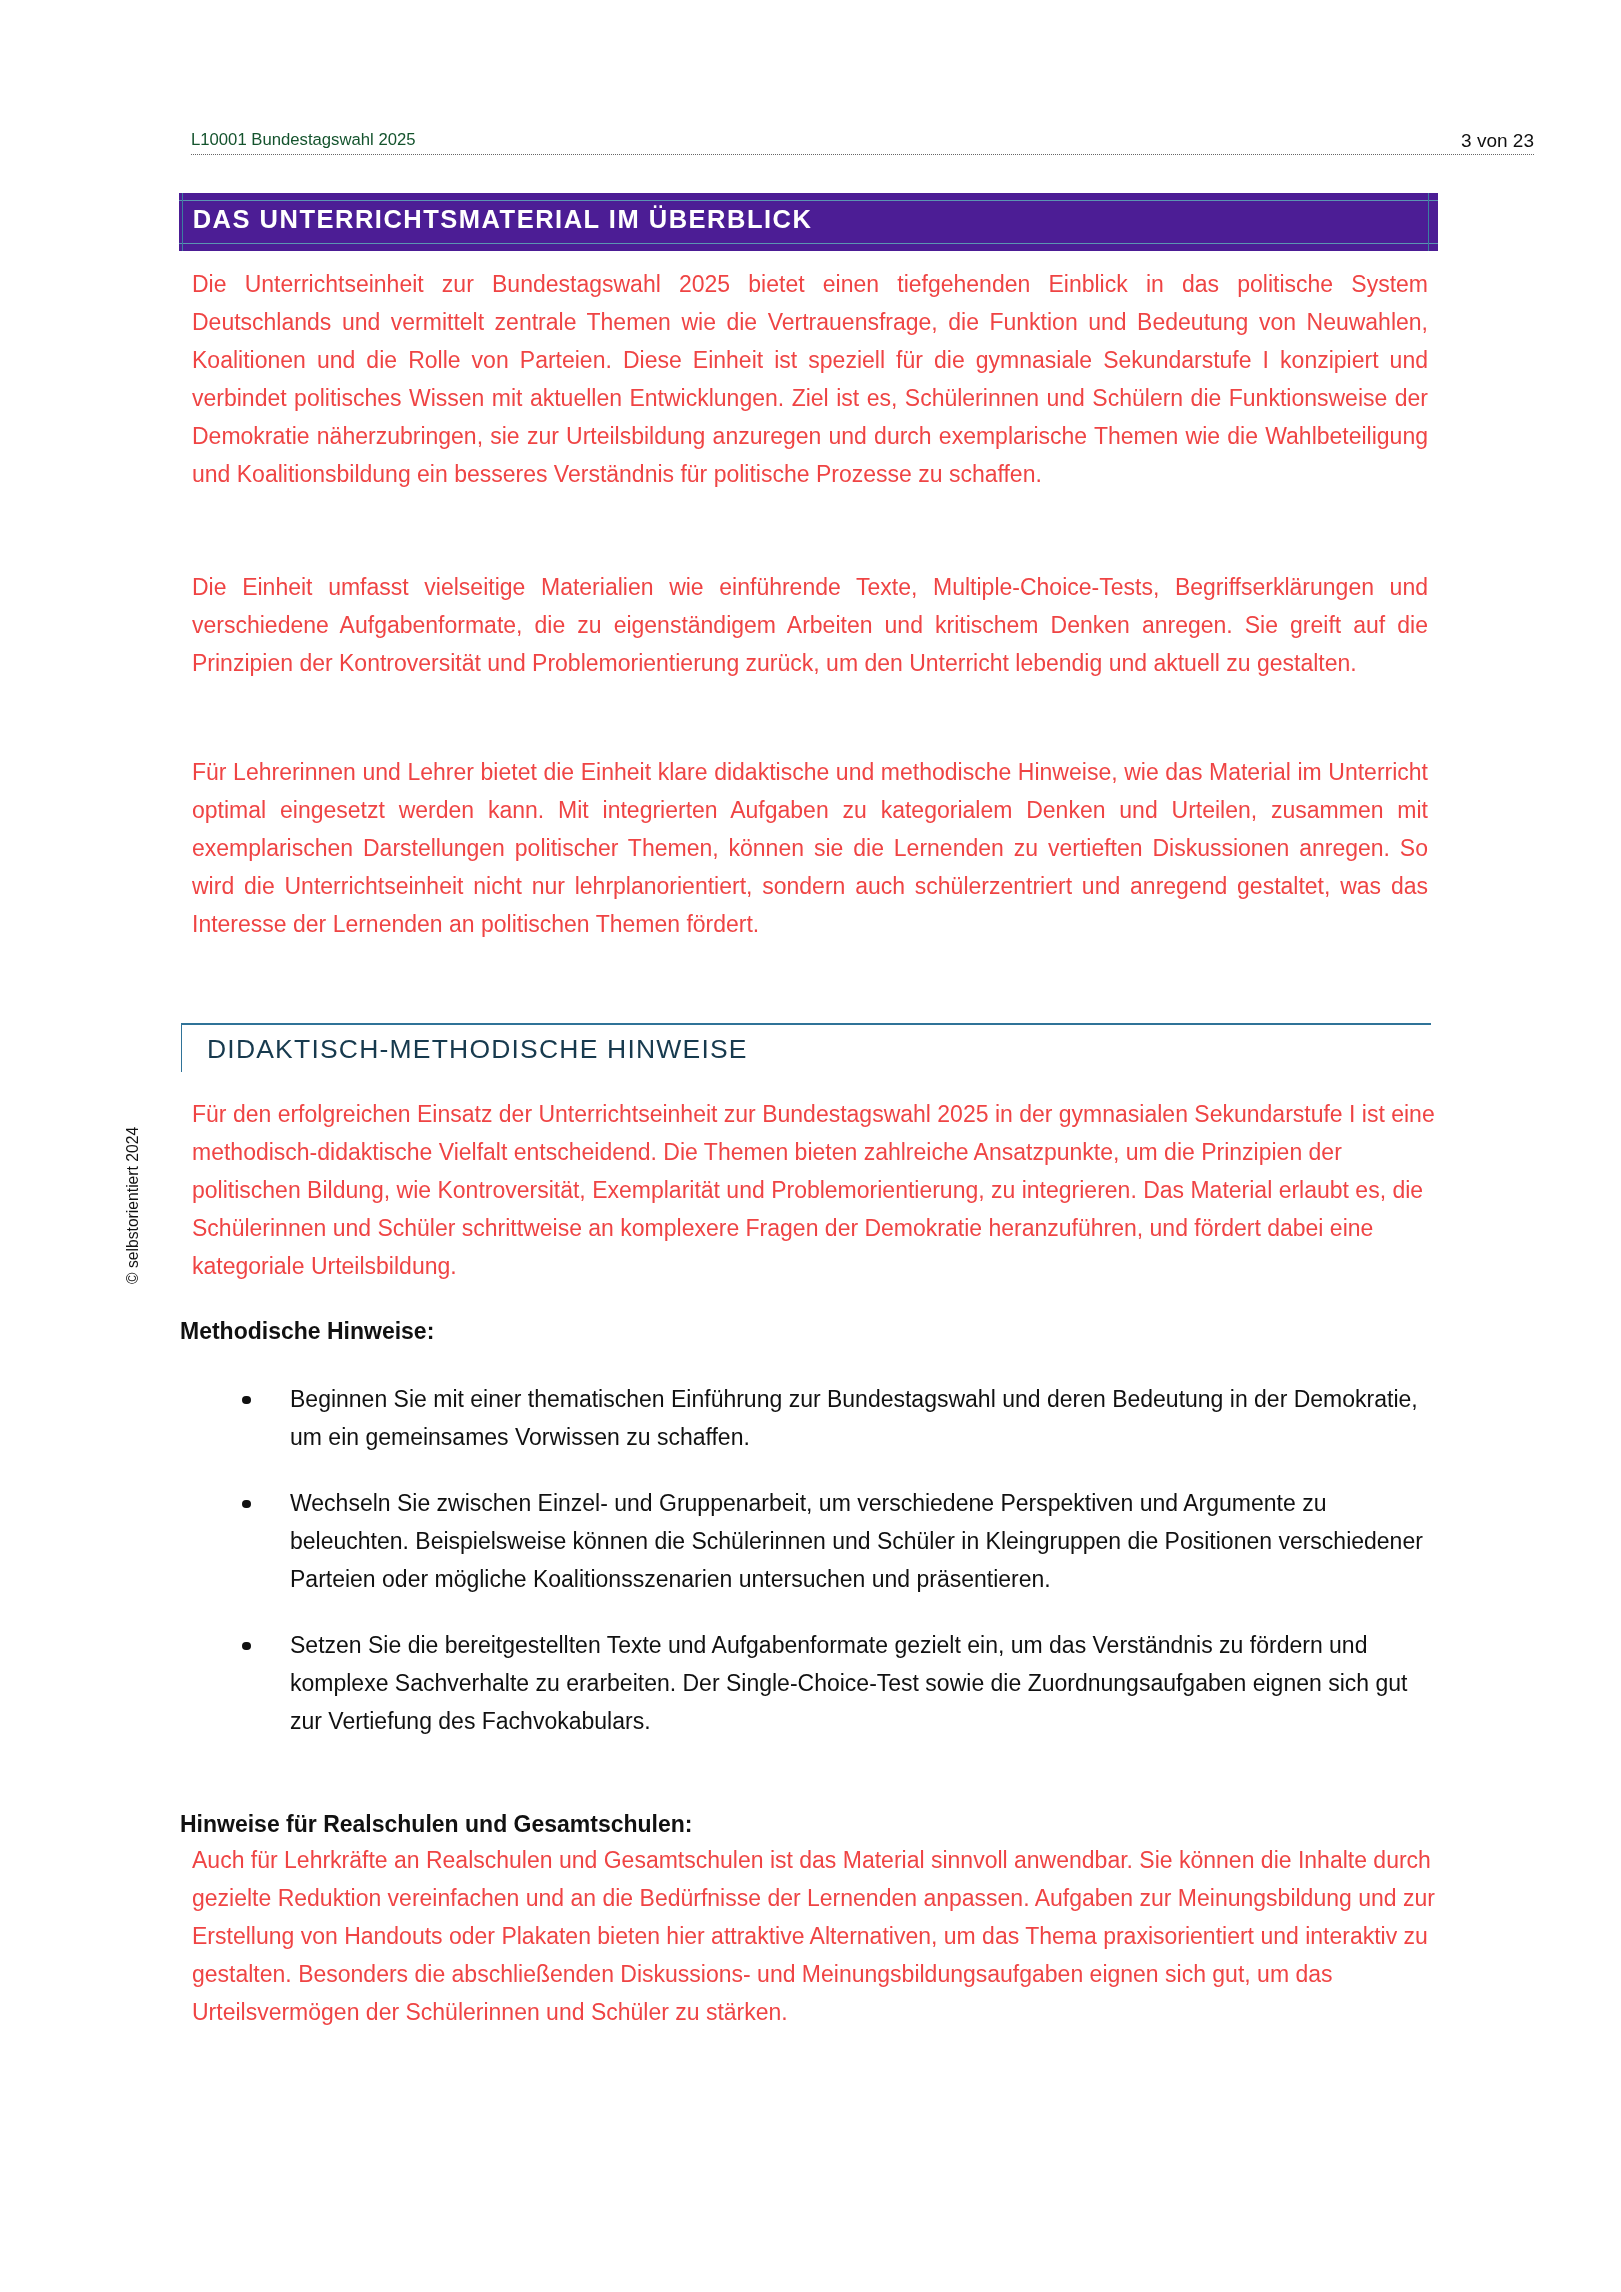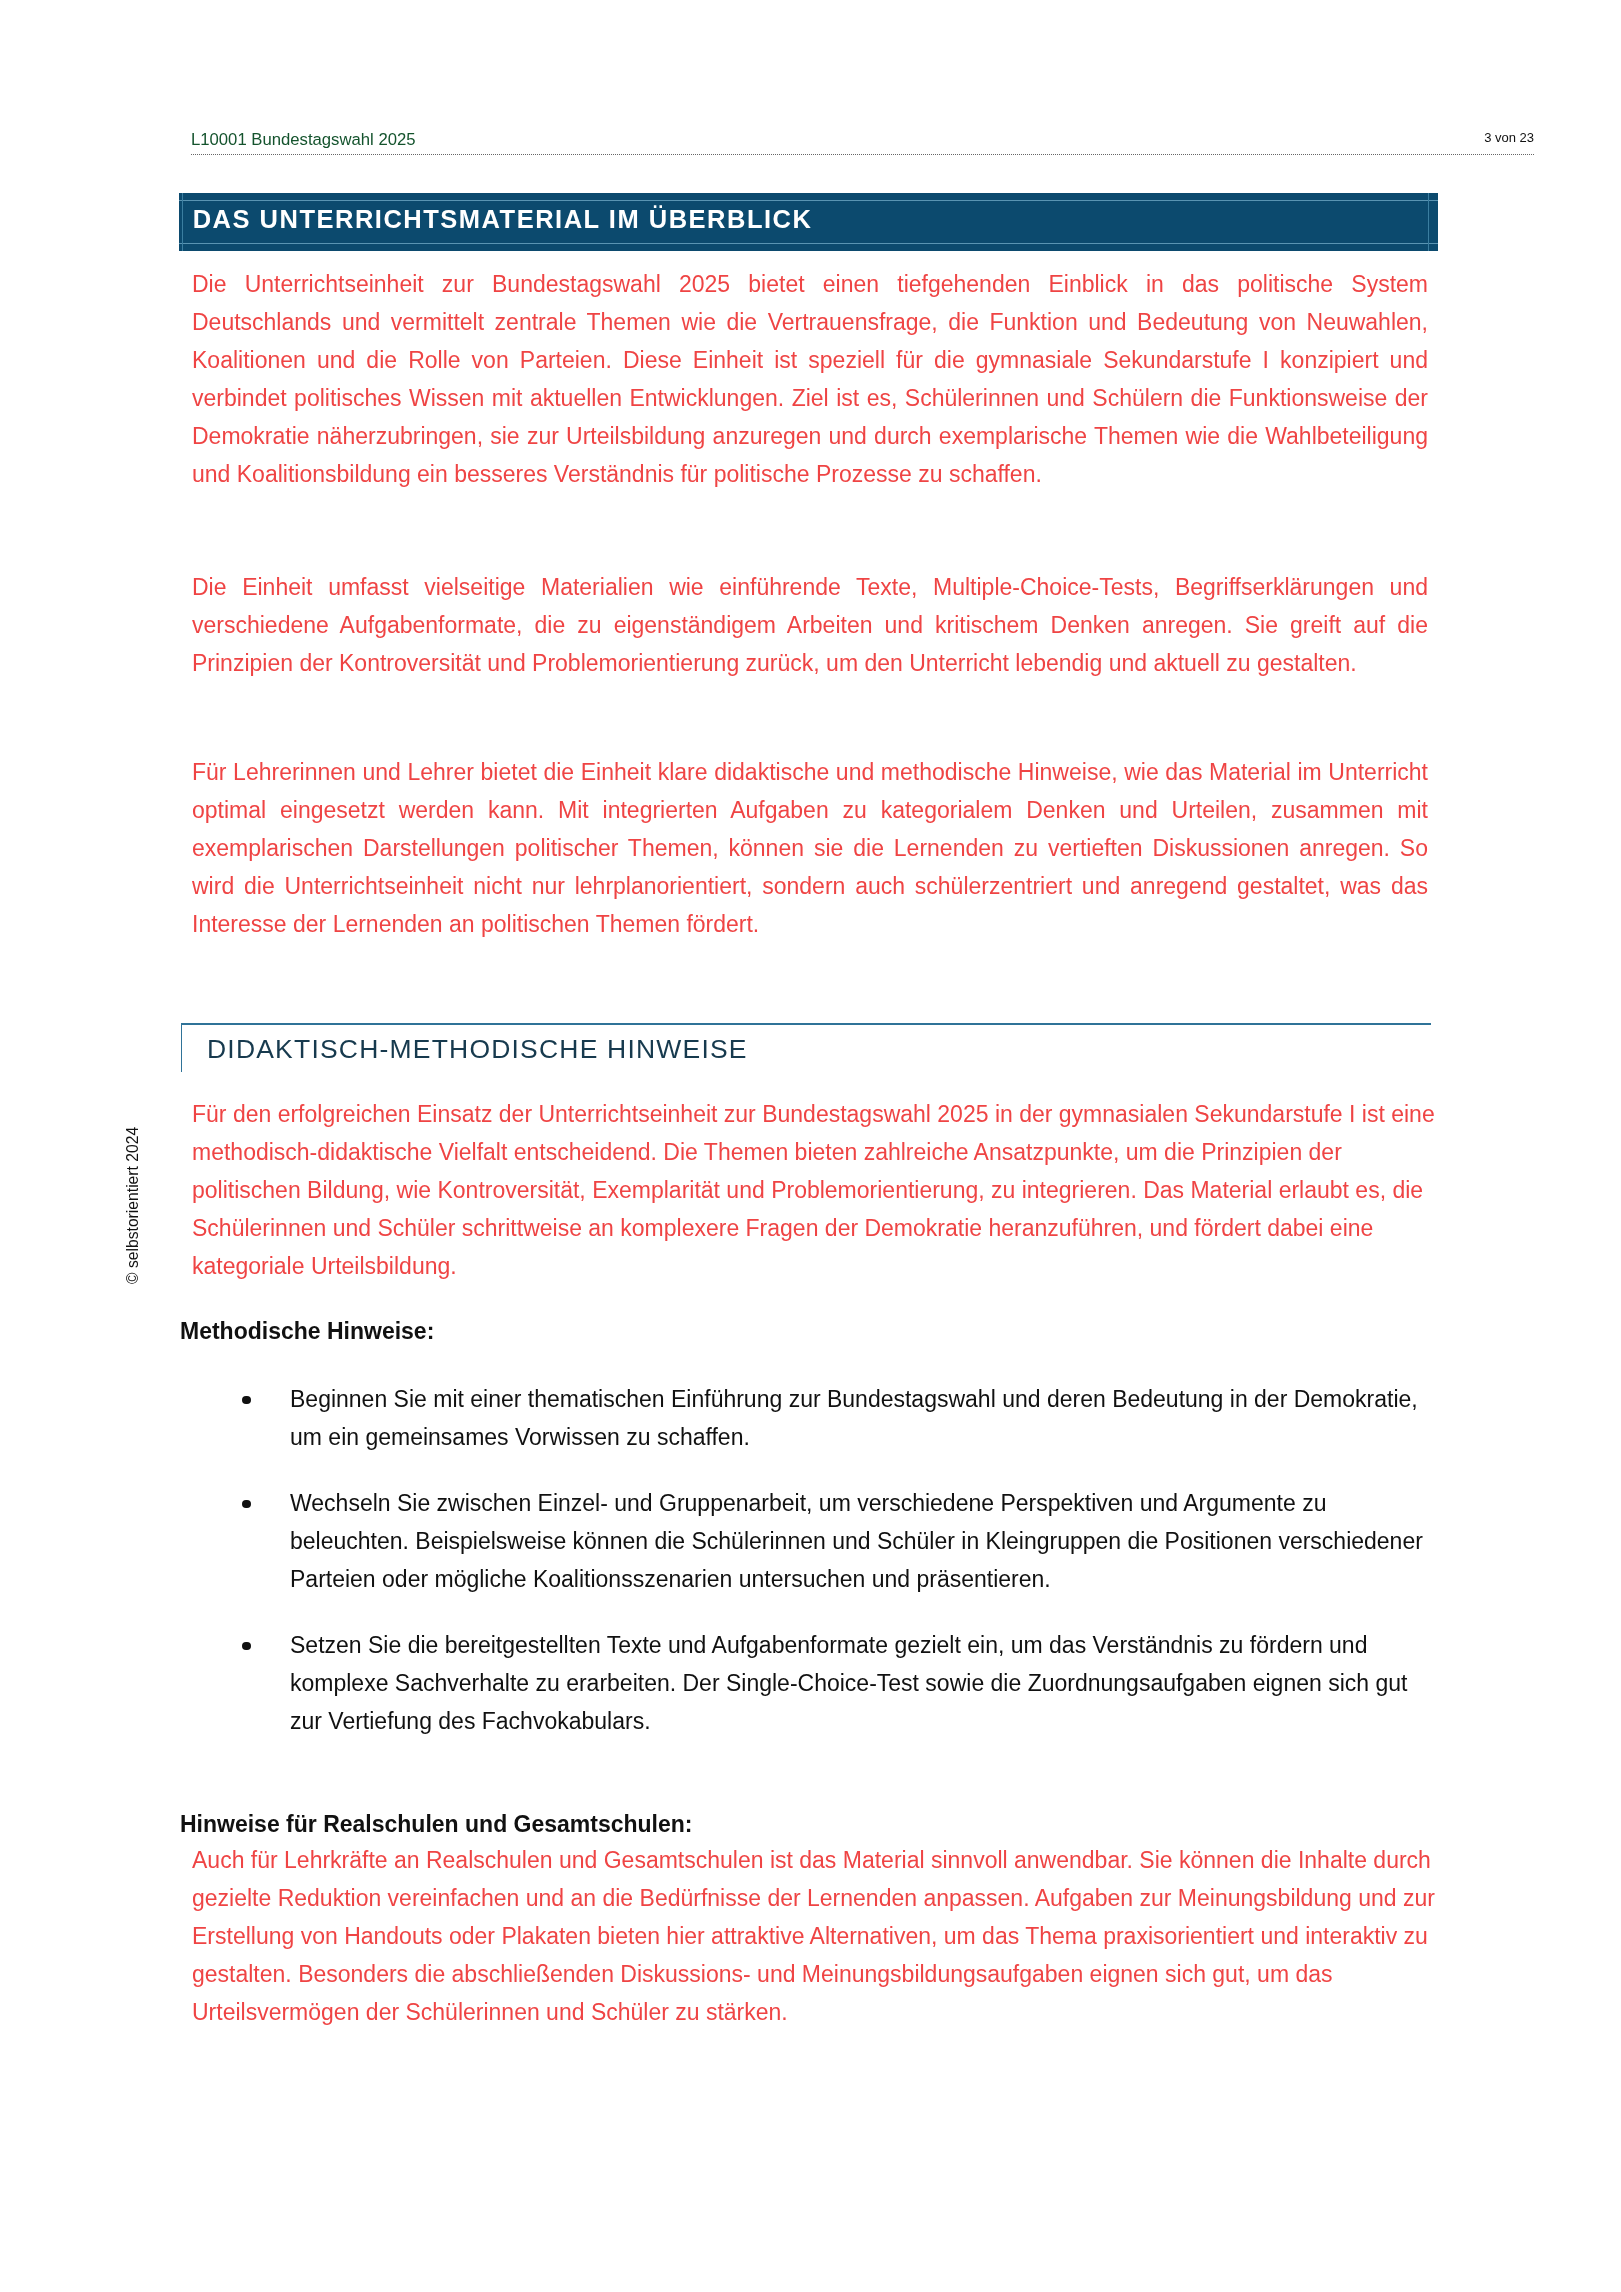--- a/index.html
+++ b/index.html
@@ -1,24 +1,24 @@
 <!DOCTYPE html>
 <html><head>
   <meta charset="utf-8">
   <style>
     html, body { margin: 0; padding: 0; background: #ffffff; }
     body { width: 1621px; height: 2293px; position: relative; overflow: hidden; font-family: "Liberation Sans", sans-serif; color: #111; }
 
     .page-header { position: absolute; left: 191px; top: 128px; width: 1343px; height: 25.5px; border-bottom: 1px dotted #666; }
     .page-header .doc-title { position: absolute; left: 0; top: 2px; font-size: 16.7px; color: #14532d; }
-    .page-header .page-num { position: absolute; right: 0; top: 2px; font-size: 13px; color: #111; }
+    .page-header .page-num { position: absolute; right: 0; top: 2px; font-size: 19px; color: #111; }
 
     .side-copyright { position: absolute; left: 124px; top: 1284px; transform-origin: left top; transform: rotate(-90deg); font-size: 15.7px; white-space: nowrap; color: #111; }
 
-    .banner { position: absolute; left: 179px; top: 193px; width: 1259px; height: 58px; background: #0c4a6e; box-sizing: border-box; }
+    .banner { position: absolute; left: 179px; top: 193px; width: 1259px; height: 58px; background: #4c1d95; box-sizing: border-box; }
     .banner::before { content: ""; position: absolute; left: 0; right: 0; top: 6.9px; bottom: 6.9px; border-top: 1px solid #5a94b2; border-bottom: 1px solid #5a94b2; }
     .banner::after { content: ""; position: absolute; top: 0; bottom: 0; left: 2.9px; right: 8.8px; border-left: 1px solid #3b7ea0; border-right: 1px solid #3b7ea0; }
     .banner .banner-title { position: absolute; left: 13.7px; top: 11.8px; font-size: 25.5px; font-weight: bold; letter-spacing: 1.5px; color: #ffffff; z-index: 2; }
 
     .text { position: absolute; left: 192px; width: 1236px; font-size: 23px; line-height: 38px; color: #ef4444; }
     .justify { text-align: justify; text-align-last: left; }
     .nojustify { text-align: left; width: 1264px; }
 
     .subheading { position: absolute; left: 181px; top: 1023px; width: 1250px; height: 49px; border-top: 2.9px solid #2f7398; border-left: 1.5px solid #2f7398; box-sizing: border-box; }
     .subheading .subheading-title { position: absolute; left: 25px; top: 8.8px; font-size: 26.5px; letter-spacing: 1.2px; color: #173a4e; }

